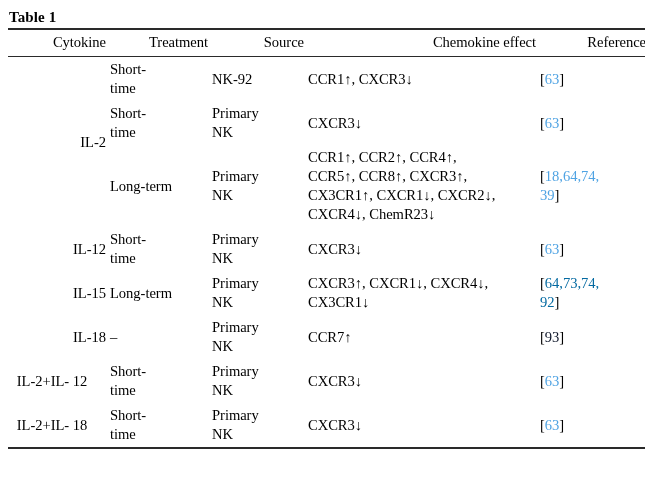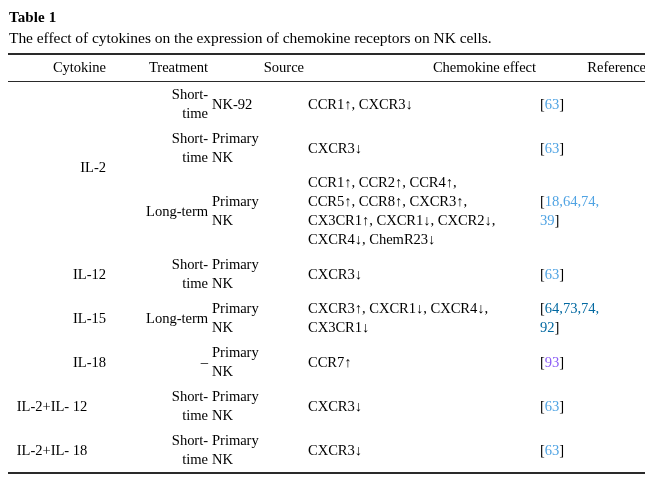--- a/index.html
+++ b/index.html
@@ -75,41 +75,40 @@
     padding-left: 2px;
     padding-right: 14px;
   }
   th.col-treatment, td.col-treatment { padding-left: 2px; }
   th.col-source, td.col-source { padding-left: 1px; }
   th.col-change, td.col-change { padding-left: 4px; }
   th.col-reference, td.col-reference { padding-left: 8px; }
 
   td.col-change { white-space: pre-line; }
   td.col-reference { white-space: pre-line; }
-  td.col-treatment { white-space: pre-line; text-align: right; }
+  td.col-treatment { white-space: pre-line; }
   td.col-source { white-space: pre-line; }
 
   .ref-link {
     color: #4fa3e3;
   }
   .bracket { color: #000000; }
   .rowspan-cytokine {
     vertical-align: middle;
     text-align: left;
     padding-left: 6px;
   }
 </style>
 </head>
 <body>
 
 <div class="page">
 
   <div class="table-label">Table 1</div>
 
-  <div class="table-caption">The effect of cytokines on the expression of chemokine receptors on NK cells.</div>
 
   <table class="data-table">
     <thead>
       <tr>
         <th class="col-cytokine">Cytokine</th>
         <th class="col-treatment">Treatment</th>
         <th class="col-source">Source</th>
         <th class="col-change">Chemokine effect</th>
         <th class="col-reference">Reference</th>
       </tr>
@@ -160,21 +159,21 @@
 CX3CR1↓</td>
           <td class="col-reference"><span class="bracket">[</span><span class="ref-link" style="color: #0369a1;">64,73,74,
 92</span><span class="bracket">]</span></td>
         </tr>
         <tr>
           <td class="col-cytokine">IL-18</td>
           <td class="col-treatment">–</td>
           <td class="col-source">Primary
 NK</td>
           <td class="col-change">CCR7↑</td>
-          <td class="col-reference"><span class="bracket">[</span><span class="ref-link" style="color: #8b5cf6; margin-top: 36px;">93</span><span class="bracket">]</span></td>
+          <td class="col-reference"><span class="bracket">[</span><span class="ref-link" style="color: #0f172a; margin-top: 36px;">93</span><span class="bracket">]</span></td>
         </tr>
         <tr>
           <td class="col-cytokine center-wrap">IL-2+IL-
 12</td>
           <td class="col-treatment">Short-
 time</td>
           <td class="col-source">Primary
 NK</td>
           <td class="col-change">CXCR3↓</td>
           <td class="col-reference"><span class="bracket">[</span><span class="ref-link" style="color: rgb(79, 163, 227);">63</span><span class="bracket">]</span></td>

